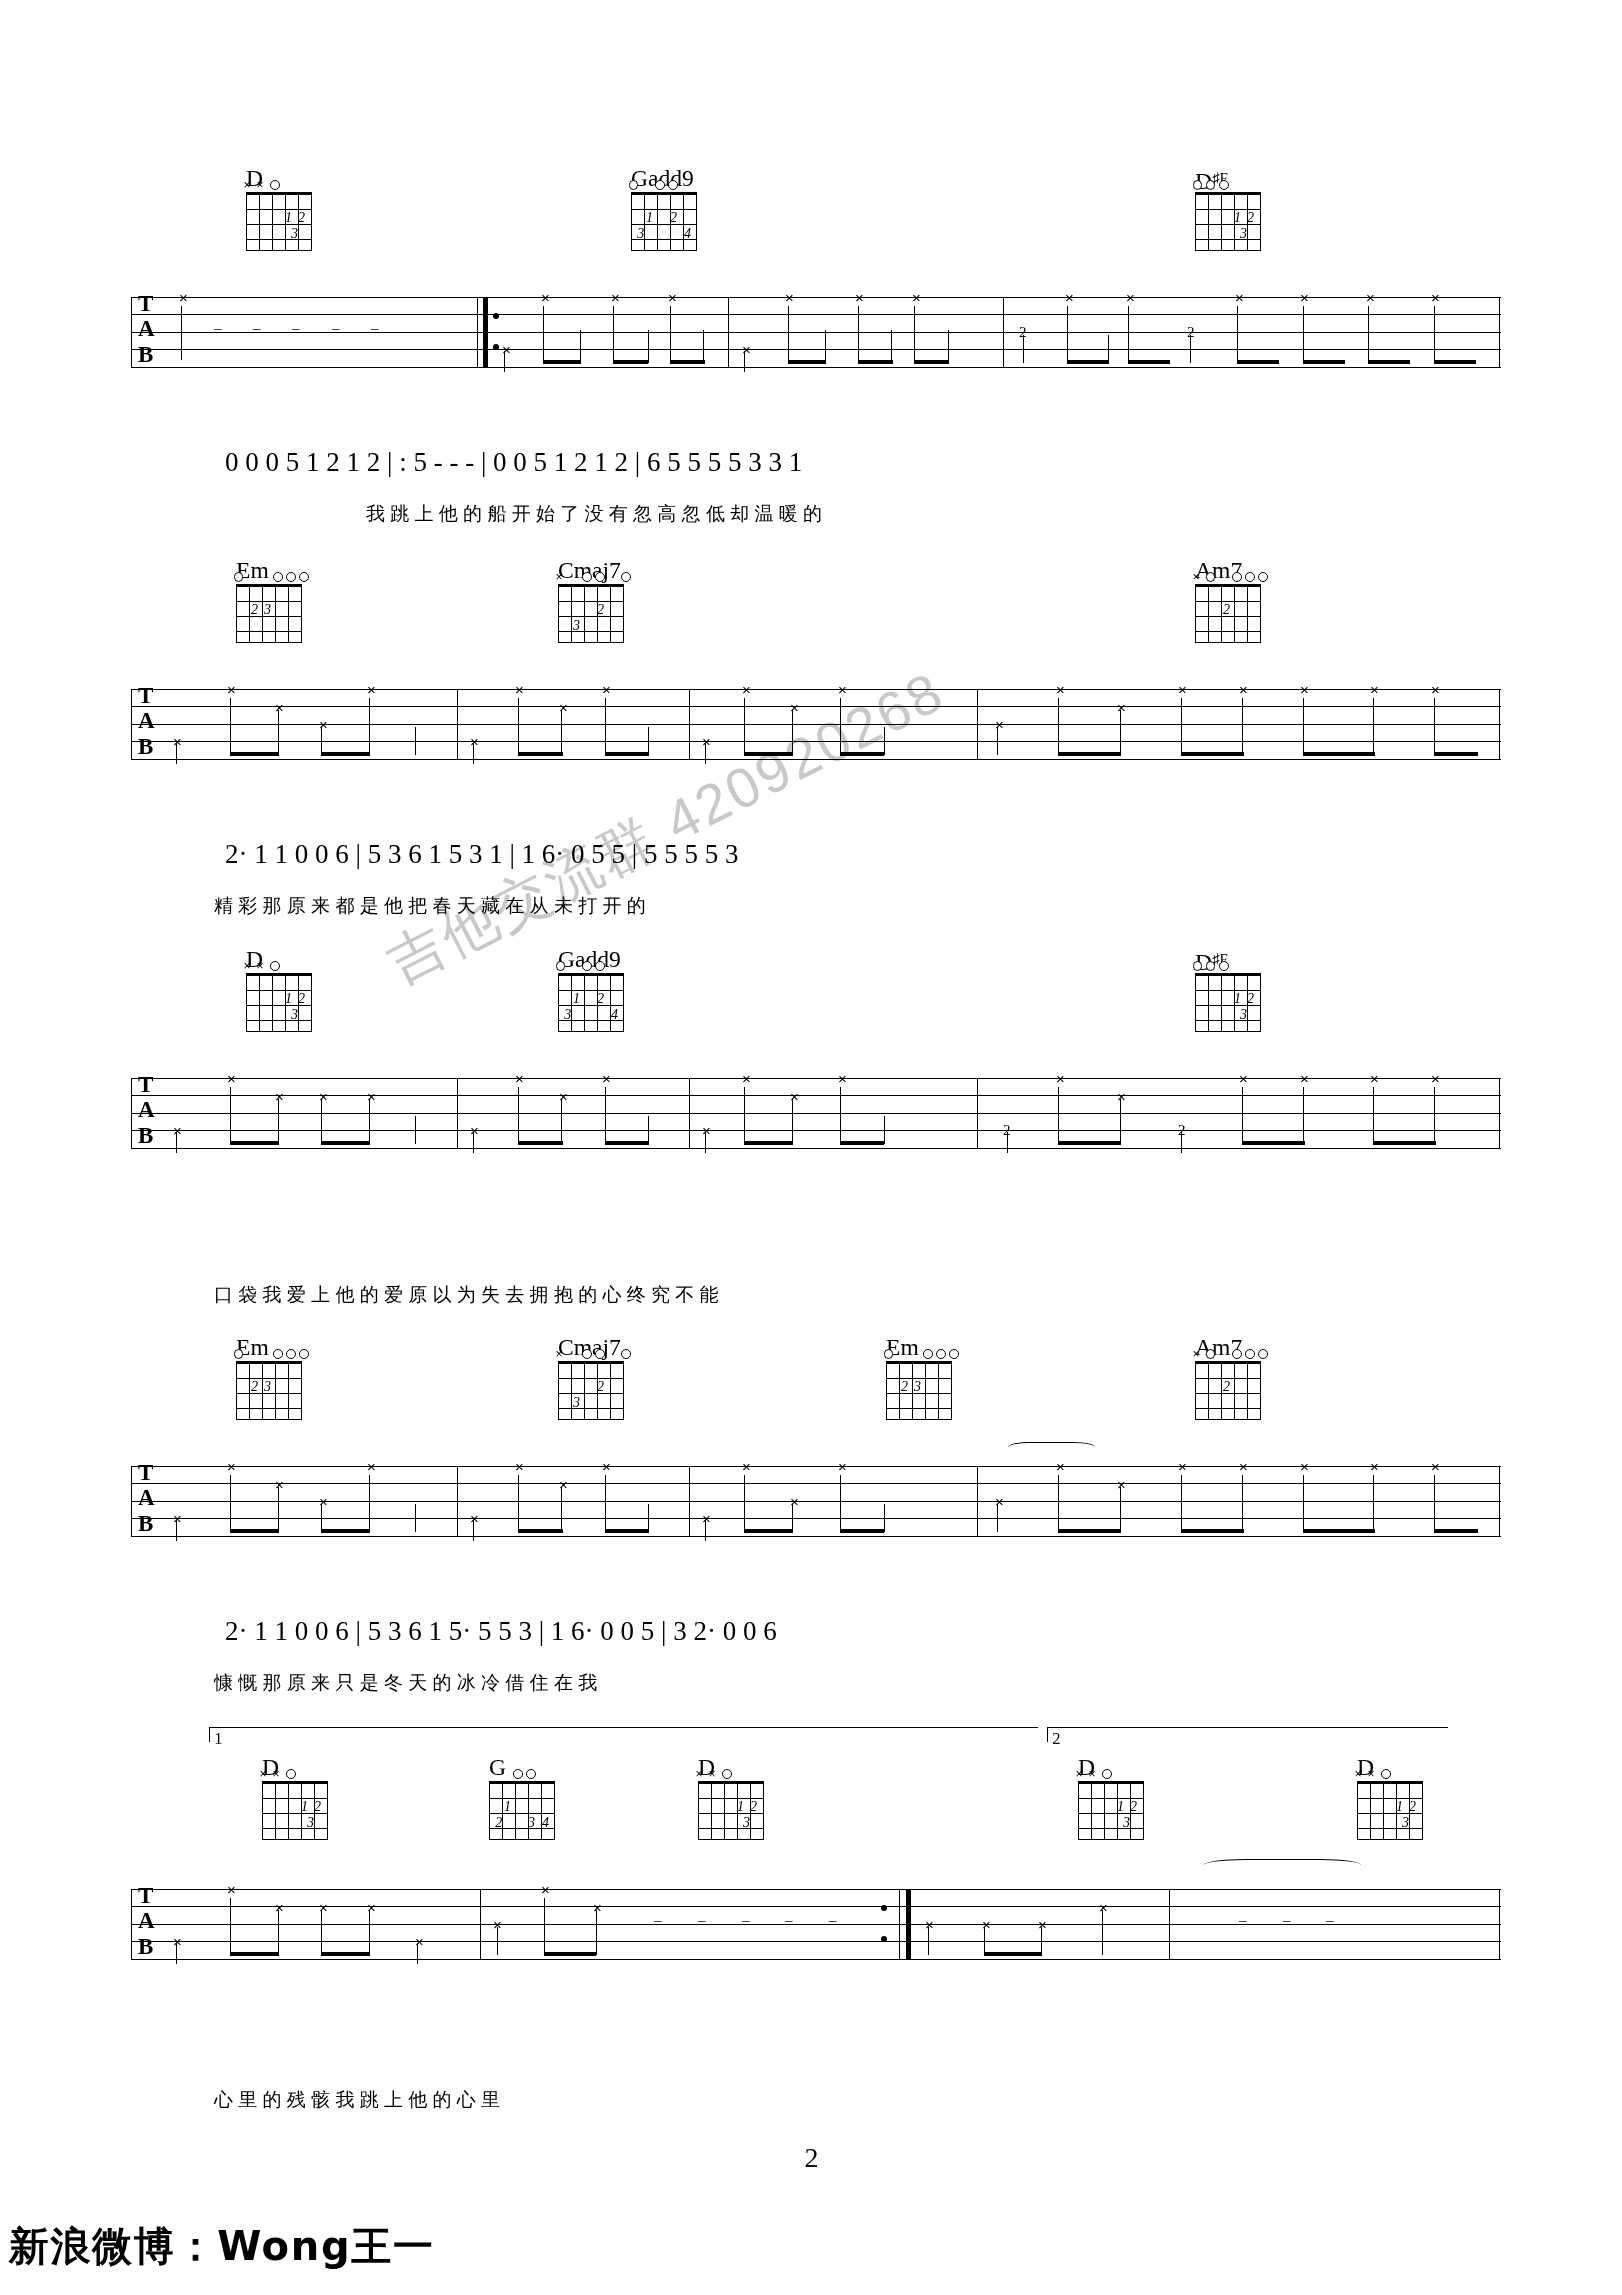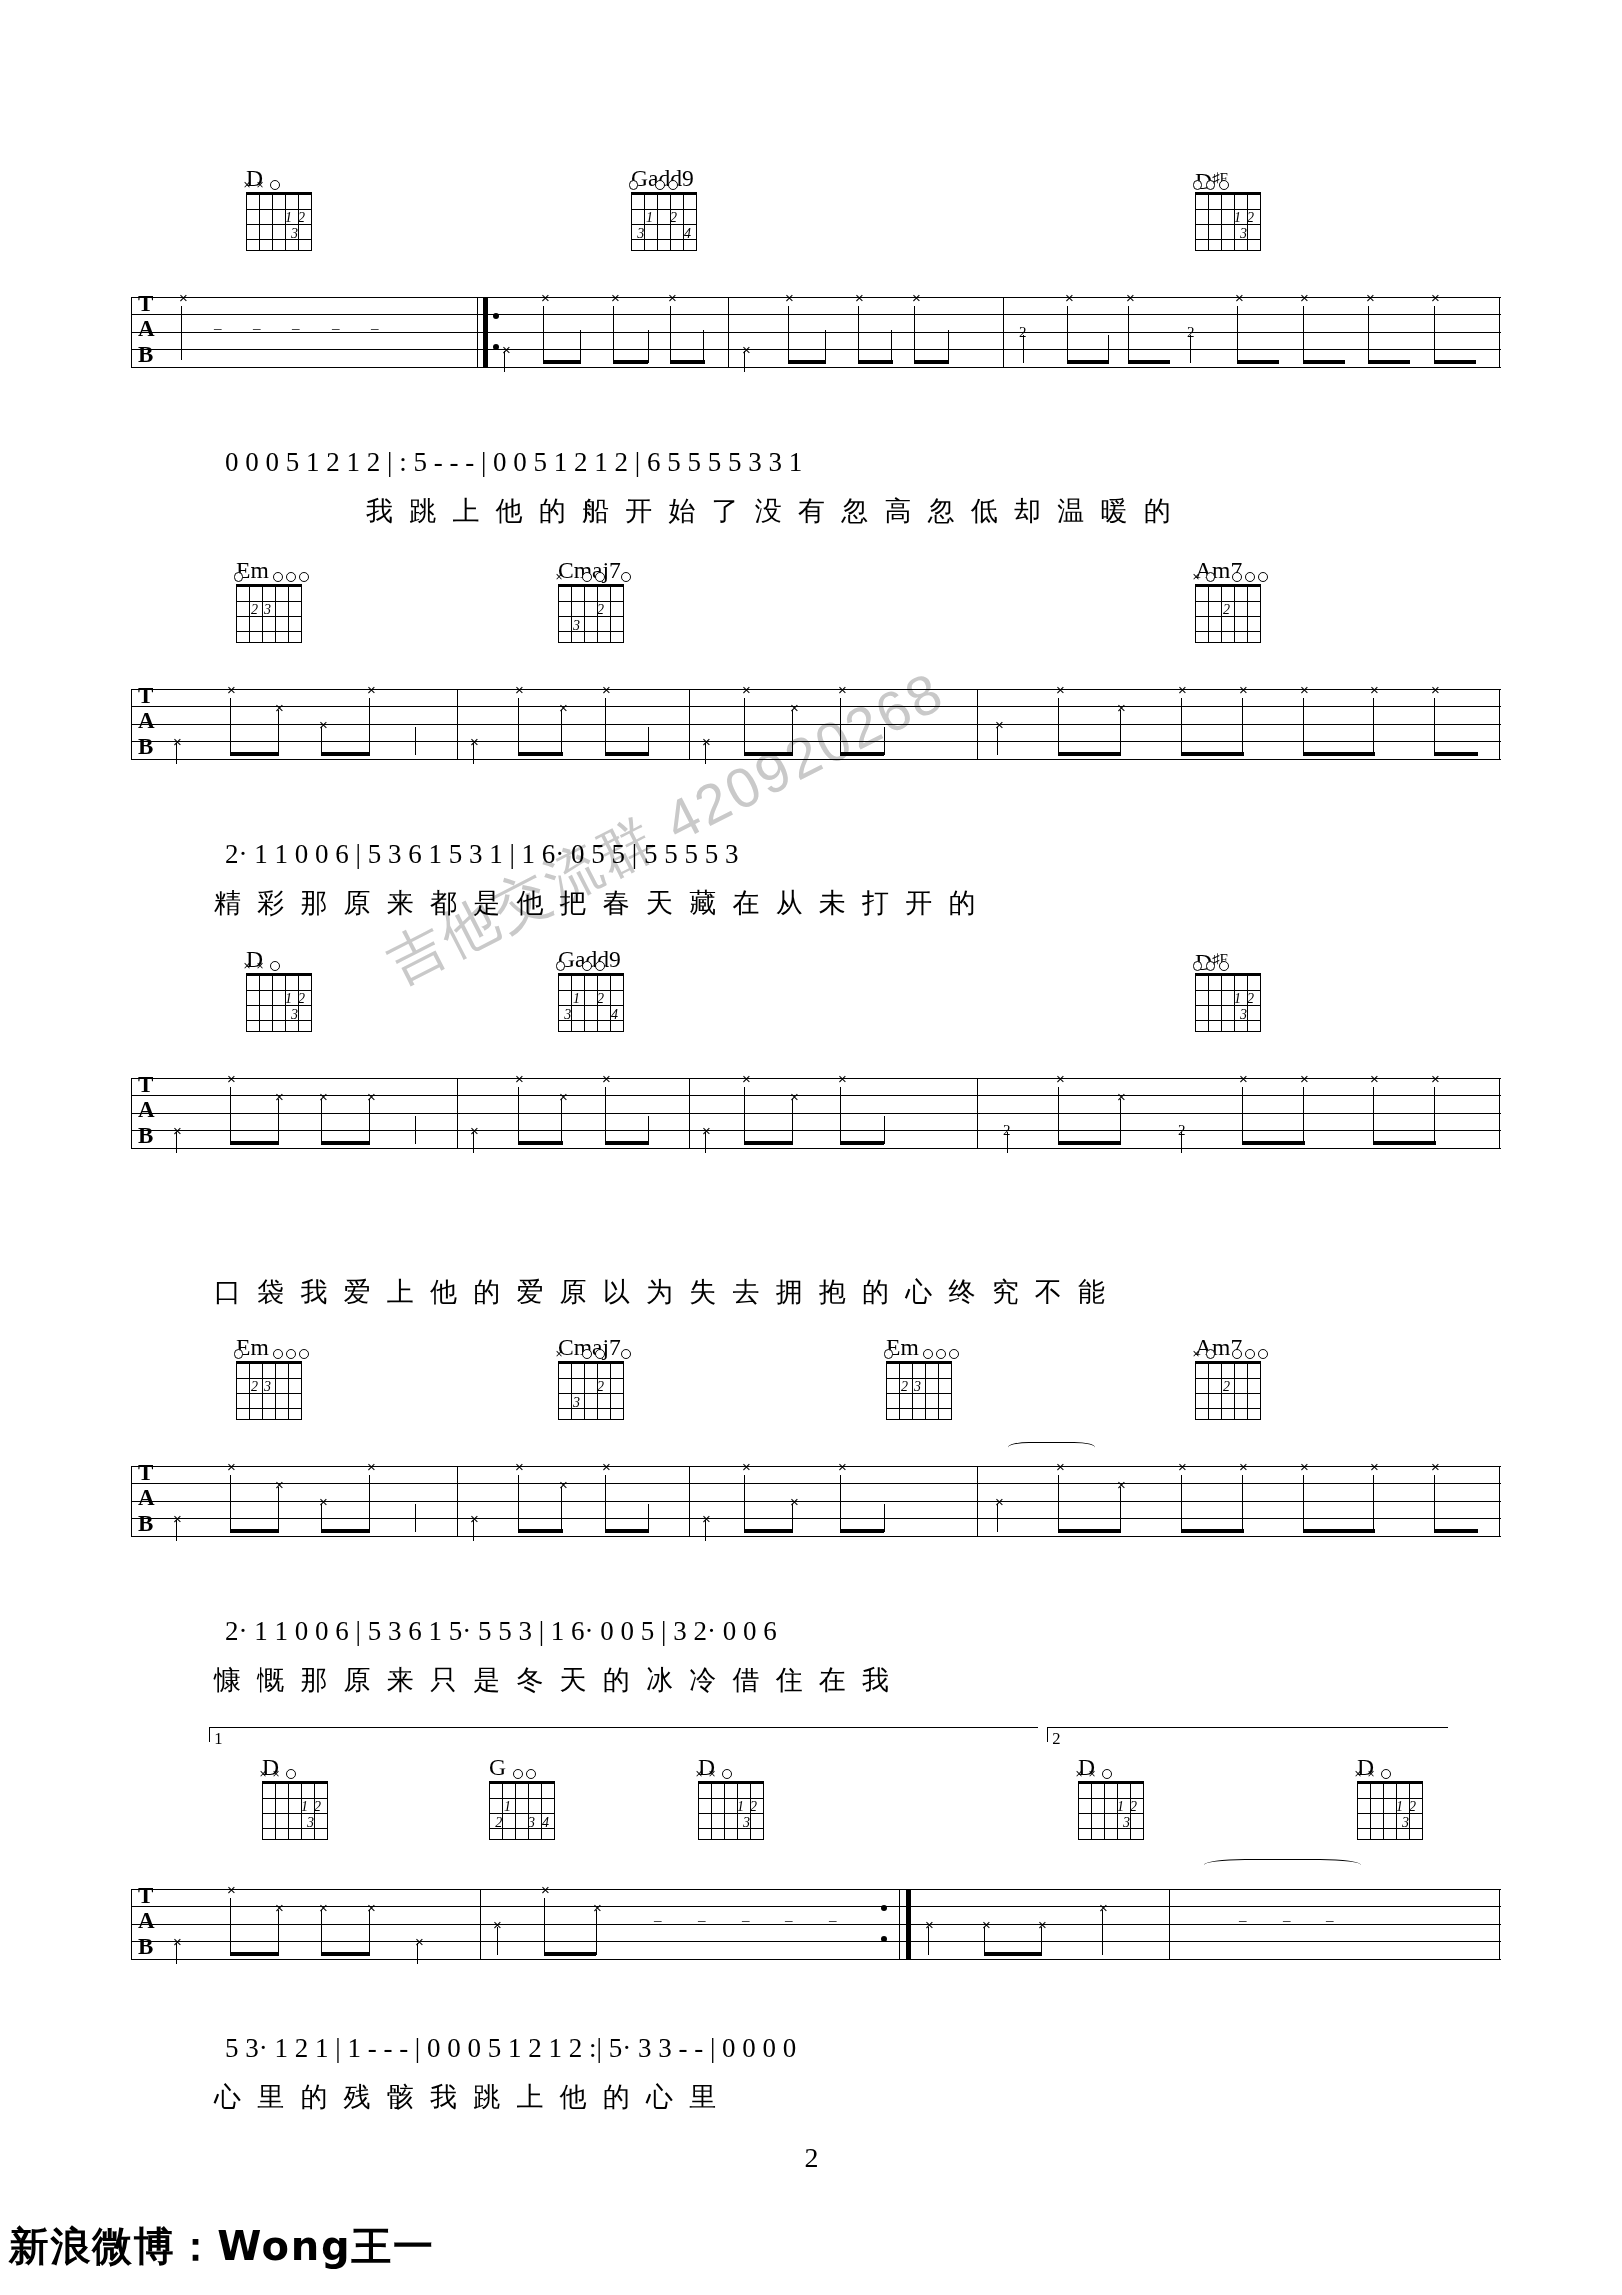--- a/index.html
+++ b/index.html
@@ -154,22 +154,22 @@
   
   .jianpu {
     position: absolute;
     white-space: nowrap;
     font-family: "Liberation Serif", serif;
     font-size: 27px;
     letter-spacing: 0;
   }
   .lyric {
     position: absolute;
-    font-family: Liberation Mono, monospace;
-    font-size: 27px;
+    font-family: Liberation Sans, sans-serif;
+    font-size: 19px;
     line-height: 23.6px;
     white-space: nowrap;
   }
   .tie {
     position: absolute;
     border-top: 1.7px solid #000;
     border-radius: 50%/100%;
     height: 10.5px;
     border-left: 0; border-right: 0; border-bottom: 0;
   }
@@ -972,21 +972,20 @@
       <div class="stem" style="left:971px; top:21px; height:45px;"></div>
       <div class="beam" style="left:853px; top:63px; width:58px;"></div>
       <div class="bar" style="left:1038px; height:70px;"></div>
 
       <div class="tie" style="left:1073px; top:-30px; width:157px;"></div>
       <div class="dash" style="left:1108px; top:23.6px;">–</div>
       <div class="dash" style="left:1152px; top:23.6px;">–</div>
       <div class="dash" style="left:1195px; top:23.6px;">–</div>
     </div>
 
-    <div class="jianpu" style="left:225px; top:297px;">5 3· 1 2 1 | 1 - - - | 0 0 0 5 1 2 1 2 :| 5· 3 3 - - | 0 0 0 0</div>
     <div class="lyric" style="left:214px; top:352px;">心 里 的 残 骸    我 跳 上 他 的  心 里</div>
   </div>
 
   <div class="pagenum" style="top:2142px;">2</div>
 
   <div class="footer" style="left:8.7px;">新浪微博：Wong王一</div>
 </div>
 
 
 </body></html>

